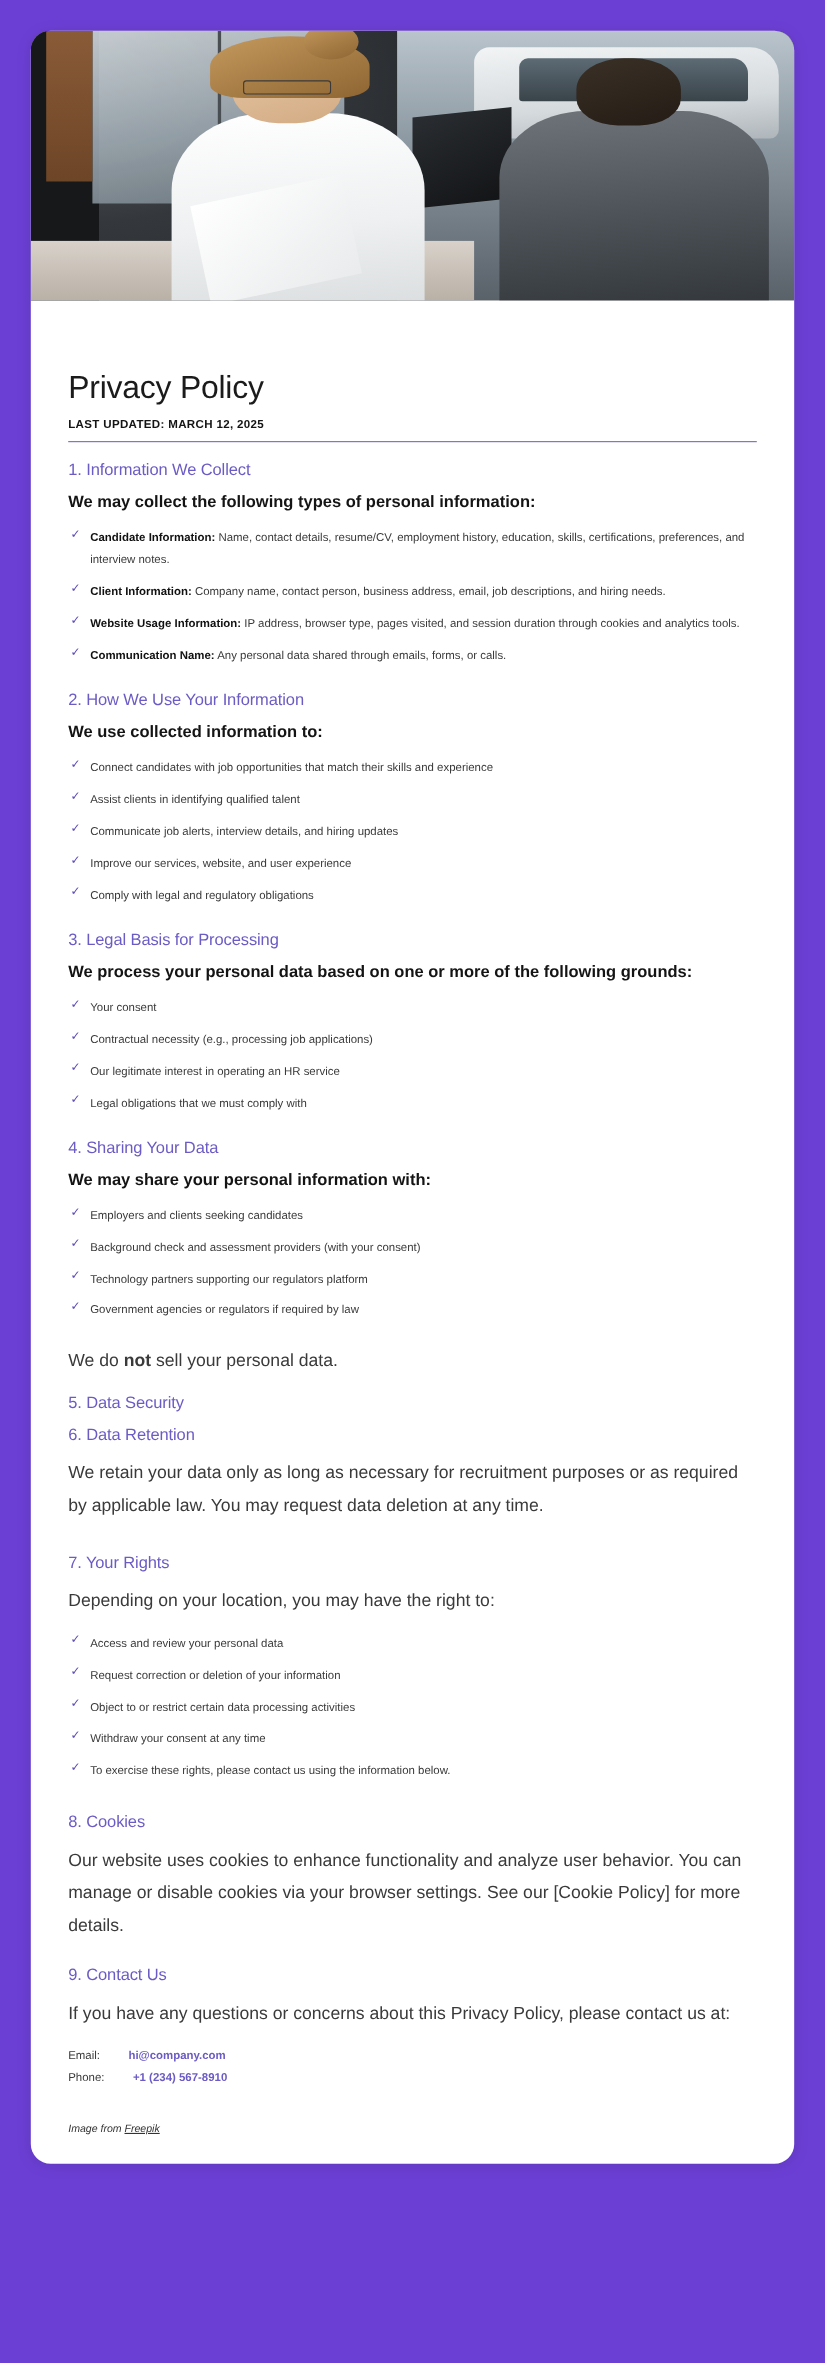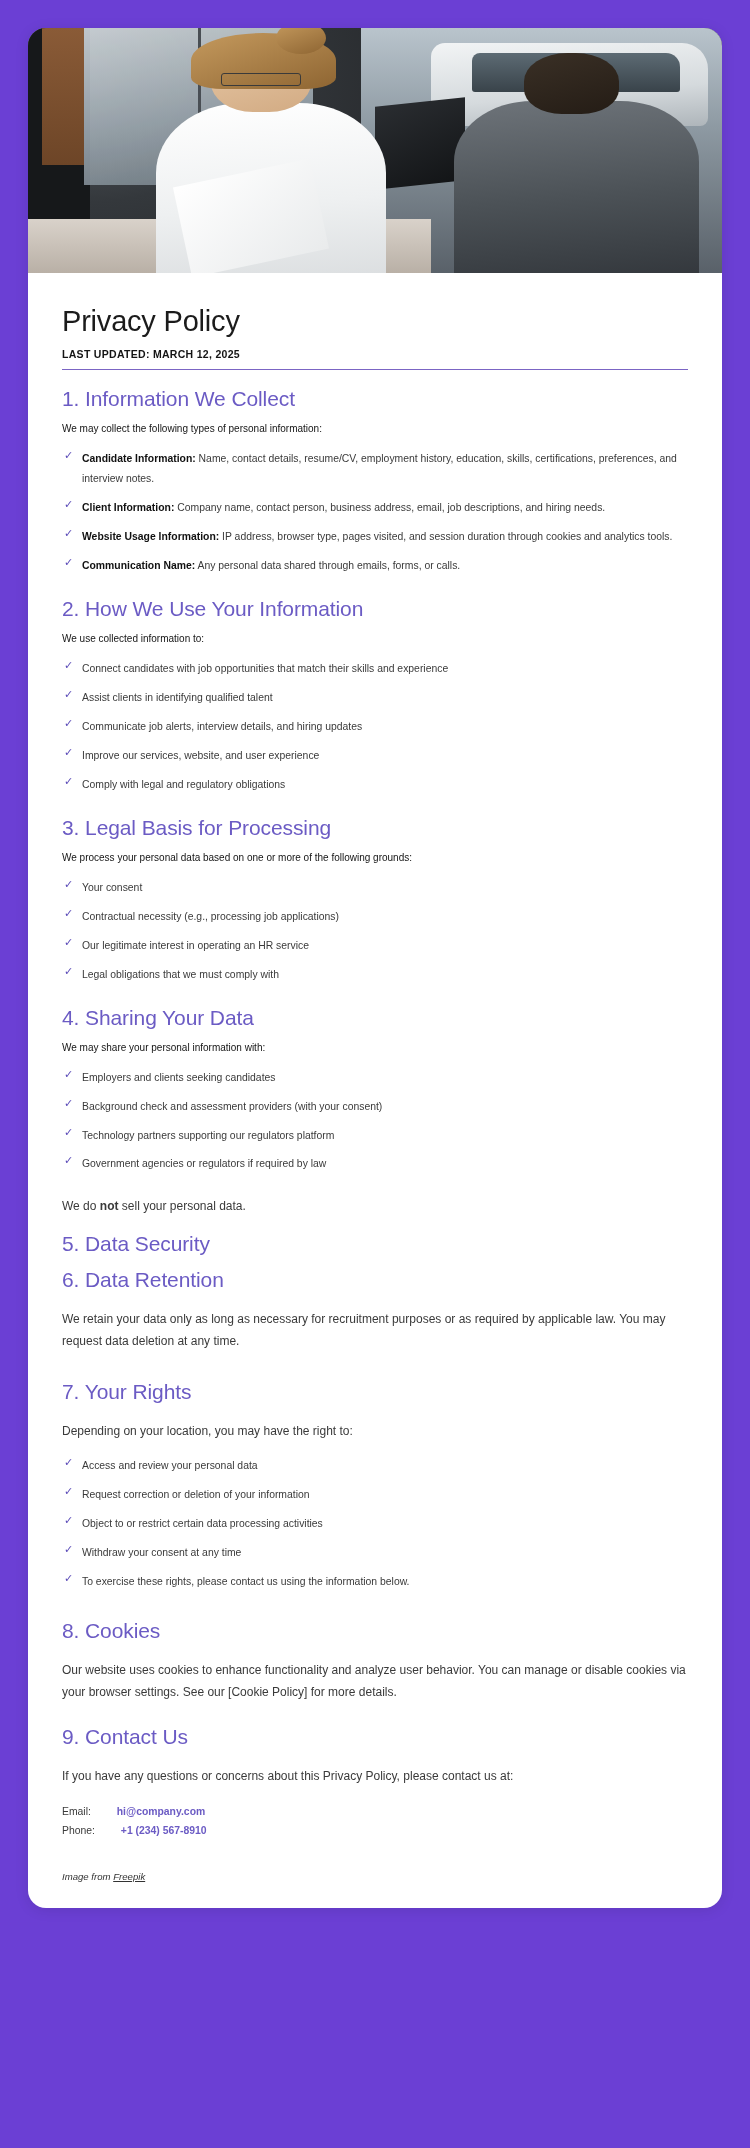--- a/index.html
+++ b/index.html
@@ -119,46 +119,47 @@
     background: linear-gradient(175deg, #6e747a 0%, #4c5257 50%, #2f3338 100%);
   }
   
   .doc { padding: 32px 34px 26px 34px; }
   h1.title {
     font-size: 29px;
     font-weight: 400;
     color: #1b1b1b;
     letter-spacing: -0.2px;
     margin-bottom: 10px;
+    margin-top: 32px;
   }
   .updated {
     font-size: 10.5px;
     font-weight: 700;
     letter-spacing: 0.3px;
     color: #141414;
     padding-bottom: 9px;
   }
   .rule { border-bottom: 1.6px solid #7b65c4; margin-bottom: 17px; }
   .intro {
     font-style: italic;
     font-size: 11.6px;
     line-height: 1.72;
     color: #2b2b2b;
     margin-bottom: 25px;
   }
   h2.sec {
-    font-size: 21px;
+    font-size: 15px;
     font-weight: 400;
     color: #6b5bc4;
     margin-bottom: 12px;
     letter-spacing: -0.1px;
   }
   .lead {
-    font-size: 10px;
-    font-weight: 400;
+    font-size: 15px;
+    font-weight: 700;
     color: #141414;
     margin-bottom: 15px;
   }
   ul.checks { list-style: none; margin-bottom: 21px; }
   ul.checks li {
     position: relative;
     padding-left: 20px;
     font-size: 10.4px;
     line-height: 1.92;
     color: #3a3a3a;
@@ -170,25 +171,24 @@
     left: 2px;
     top: 1px;
     width: 11px;
     height: 11px;
     color: #5b4bb8;
     font-size: 11px;
     line-height: 11px;
   }
   ul.checks li b { color: #111; font-weight: 700; }
   p.para {
-    font-size: 12px;
+    font-size: 16px;
     line-height: 1.85;
     color: #3a3a3a;
     margin-bottom: 22px;
-    margin-top: 16px;
   }
   p.tight { margin-bottom: 14px; }
   .contact-line { font-size: 10.4px; line-height: 1.9; color: #3a3a3a; }
   .contact-line a, .accent {
     color: #6b5bc4; font-weight: 700; text-decoration: none; margin-left: 23px;
   }
   .credit {
     margin-top: 30px;
     font-size: 9.6px;
     font-style: italic;

